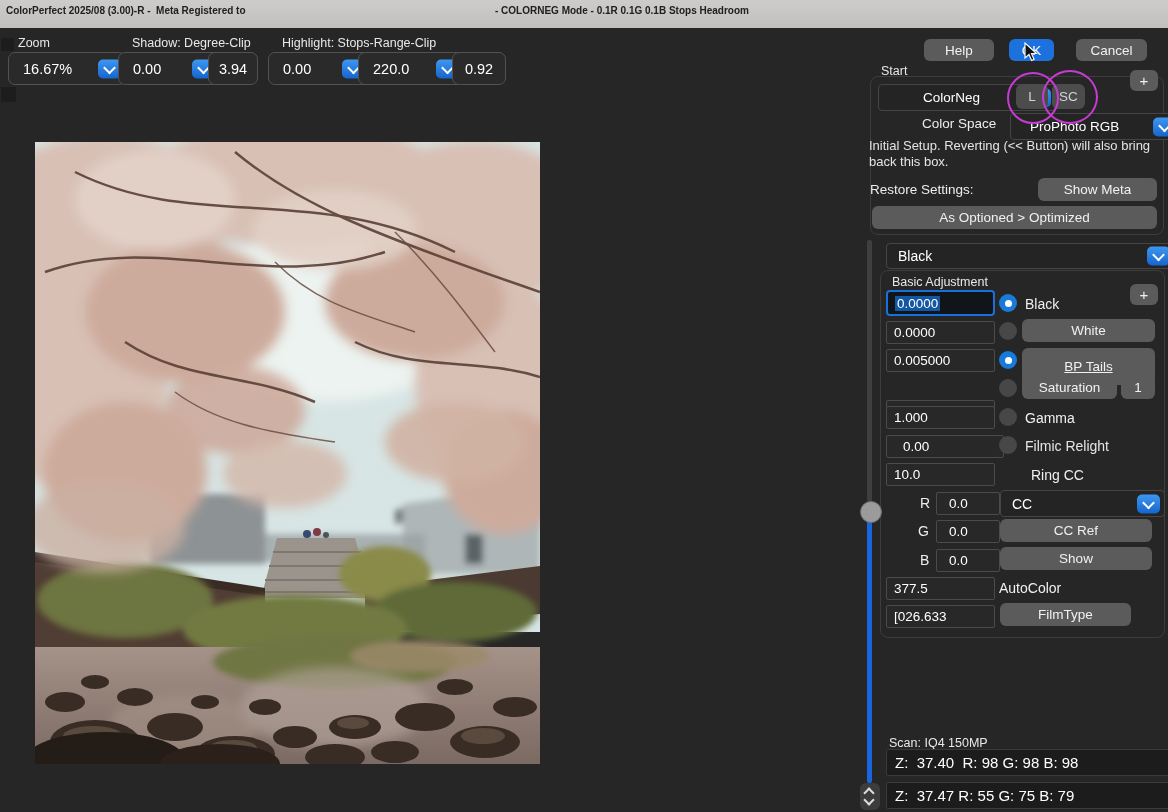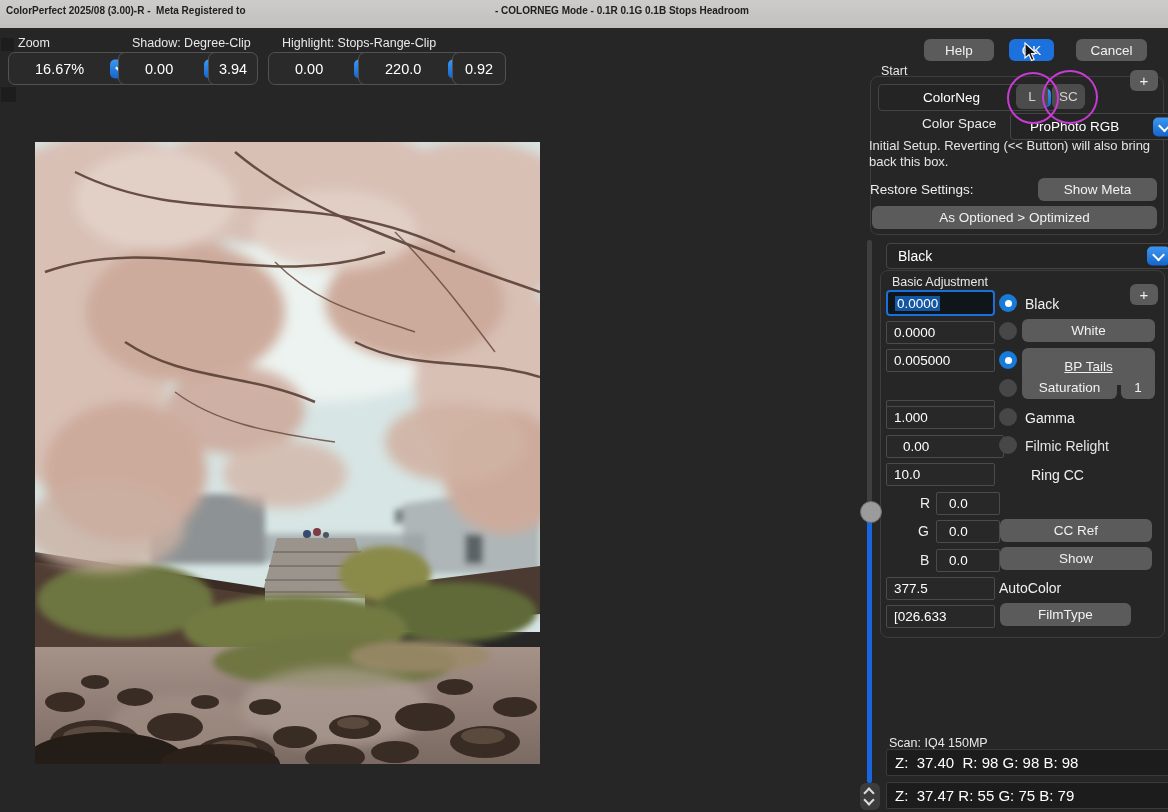--- a/index.html
+++ b/index.html
@@ -13,21 +13,21 @@
     background:linear-gradient(#cdccca,#c1c0bf);color:#202020;font-size:10px;font-weight:bold;}
   .titlebar span{position:absolute;top:5px;}
 
   
   .lbl{color:#e8e8e8;font-size:12.5px;}
   .lbl2{color:#ececec;font-size:13.5px;}
 
   
   .fieldbox{position:absolute;background:#2a2a2a;border:1.5px solid #525252;border-radius:7px;
     color:#fff;font-size:14.5px;display:flex;align-items:center;justify-content:center;}
-  .fieldbox.haschev{justify-content:flex-start;padding-left:26px;}
+  .fieldbox.haschev{justify-content:flex-start;padding-left:14px;}
 
   
   .chev{position:absolute;right:4px;top:50%;transform:translateY(-50%);width:23px;height:19px;
     background:linear-gradient(#3e97f0,#1565cd);border-radius:5px;}
   .chev::after{content:"";position:absolute;left:7px;top:4px;width:7px;height:7px;
     border-left:2px solid #fff;border-bottom:2px solid #fff;transform:rotate(-45deg);}
 
   
   .btn{position:absolute;background:#5b5b5b;border-radius:6px;color:#f1f1f1;font-size:13.5px;
     display:flex;align-items:center;justify-content:center;}
@@ -310,20 +310,24 @@
   <div class="btn" style="left:1121px;top:376px;width:34px;height:23px;">1</div>
 
   <div class="radio" style="left:999px;top:408px;"></div>
   <div class="abs" style="left:1025px;top:410px;color:#f0f0f0;font-size:14px;">Gamma</div>
 
   <div class="radio" style="left:999px;top:436px;"></div>
   <div class="abs" style="left:1025px;top:438px;color:#e5e5e5;font-size:14px;">Filmic Relight</div>
 
   <div class="abs" style="left:1031px;top:467px;color:#f0f0f0;font-size:14px;">Ring CC</div>
 
+  <div class="ddfield" style="left:1000px;top:490px;width:152px;height:25px;font-size:14px;">
+    <span>CC</span>
+    <span class="chev"></span>
+  </div>
   <div class="btn" style="left:1000px;top:519px;width:152px;height:23px;">CC Ref</div>
   <div class="btn" style="left:1000px;top:547px;width:152px;height:23px;">Show</div>
   <div class="abs" style="left:999px;top:580px;color:#f0f0f0;font-size:14px;">AutoColor</div>
   <div class="btn" style="left:1000px;top:603px;width:131px;height:23px;">FilmType</div>
 
   <div class="slider-track" style="left:867px;top:240px;width:5px;height:262px;"></div>
   <div class="slider-fill" style="left:867px;top:520px;width:5px;height:263px;"></div>
   <div class="slider-handle" style="left:860px;top:501px;"></div>
 
   <div class="abs lbl" style="left:889px;top:736px;">Scan: IQ4 150MP</div>

